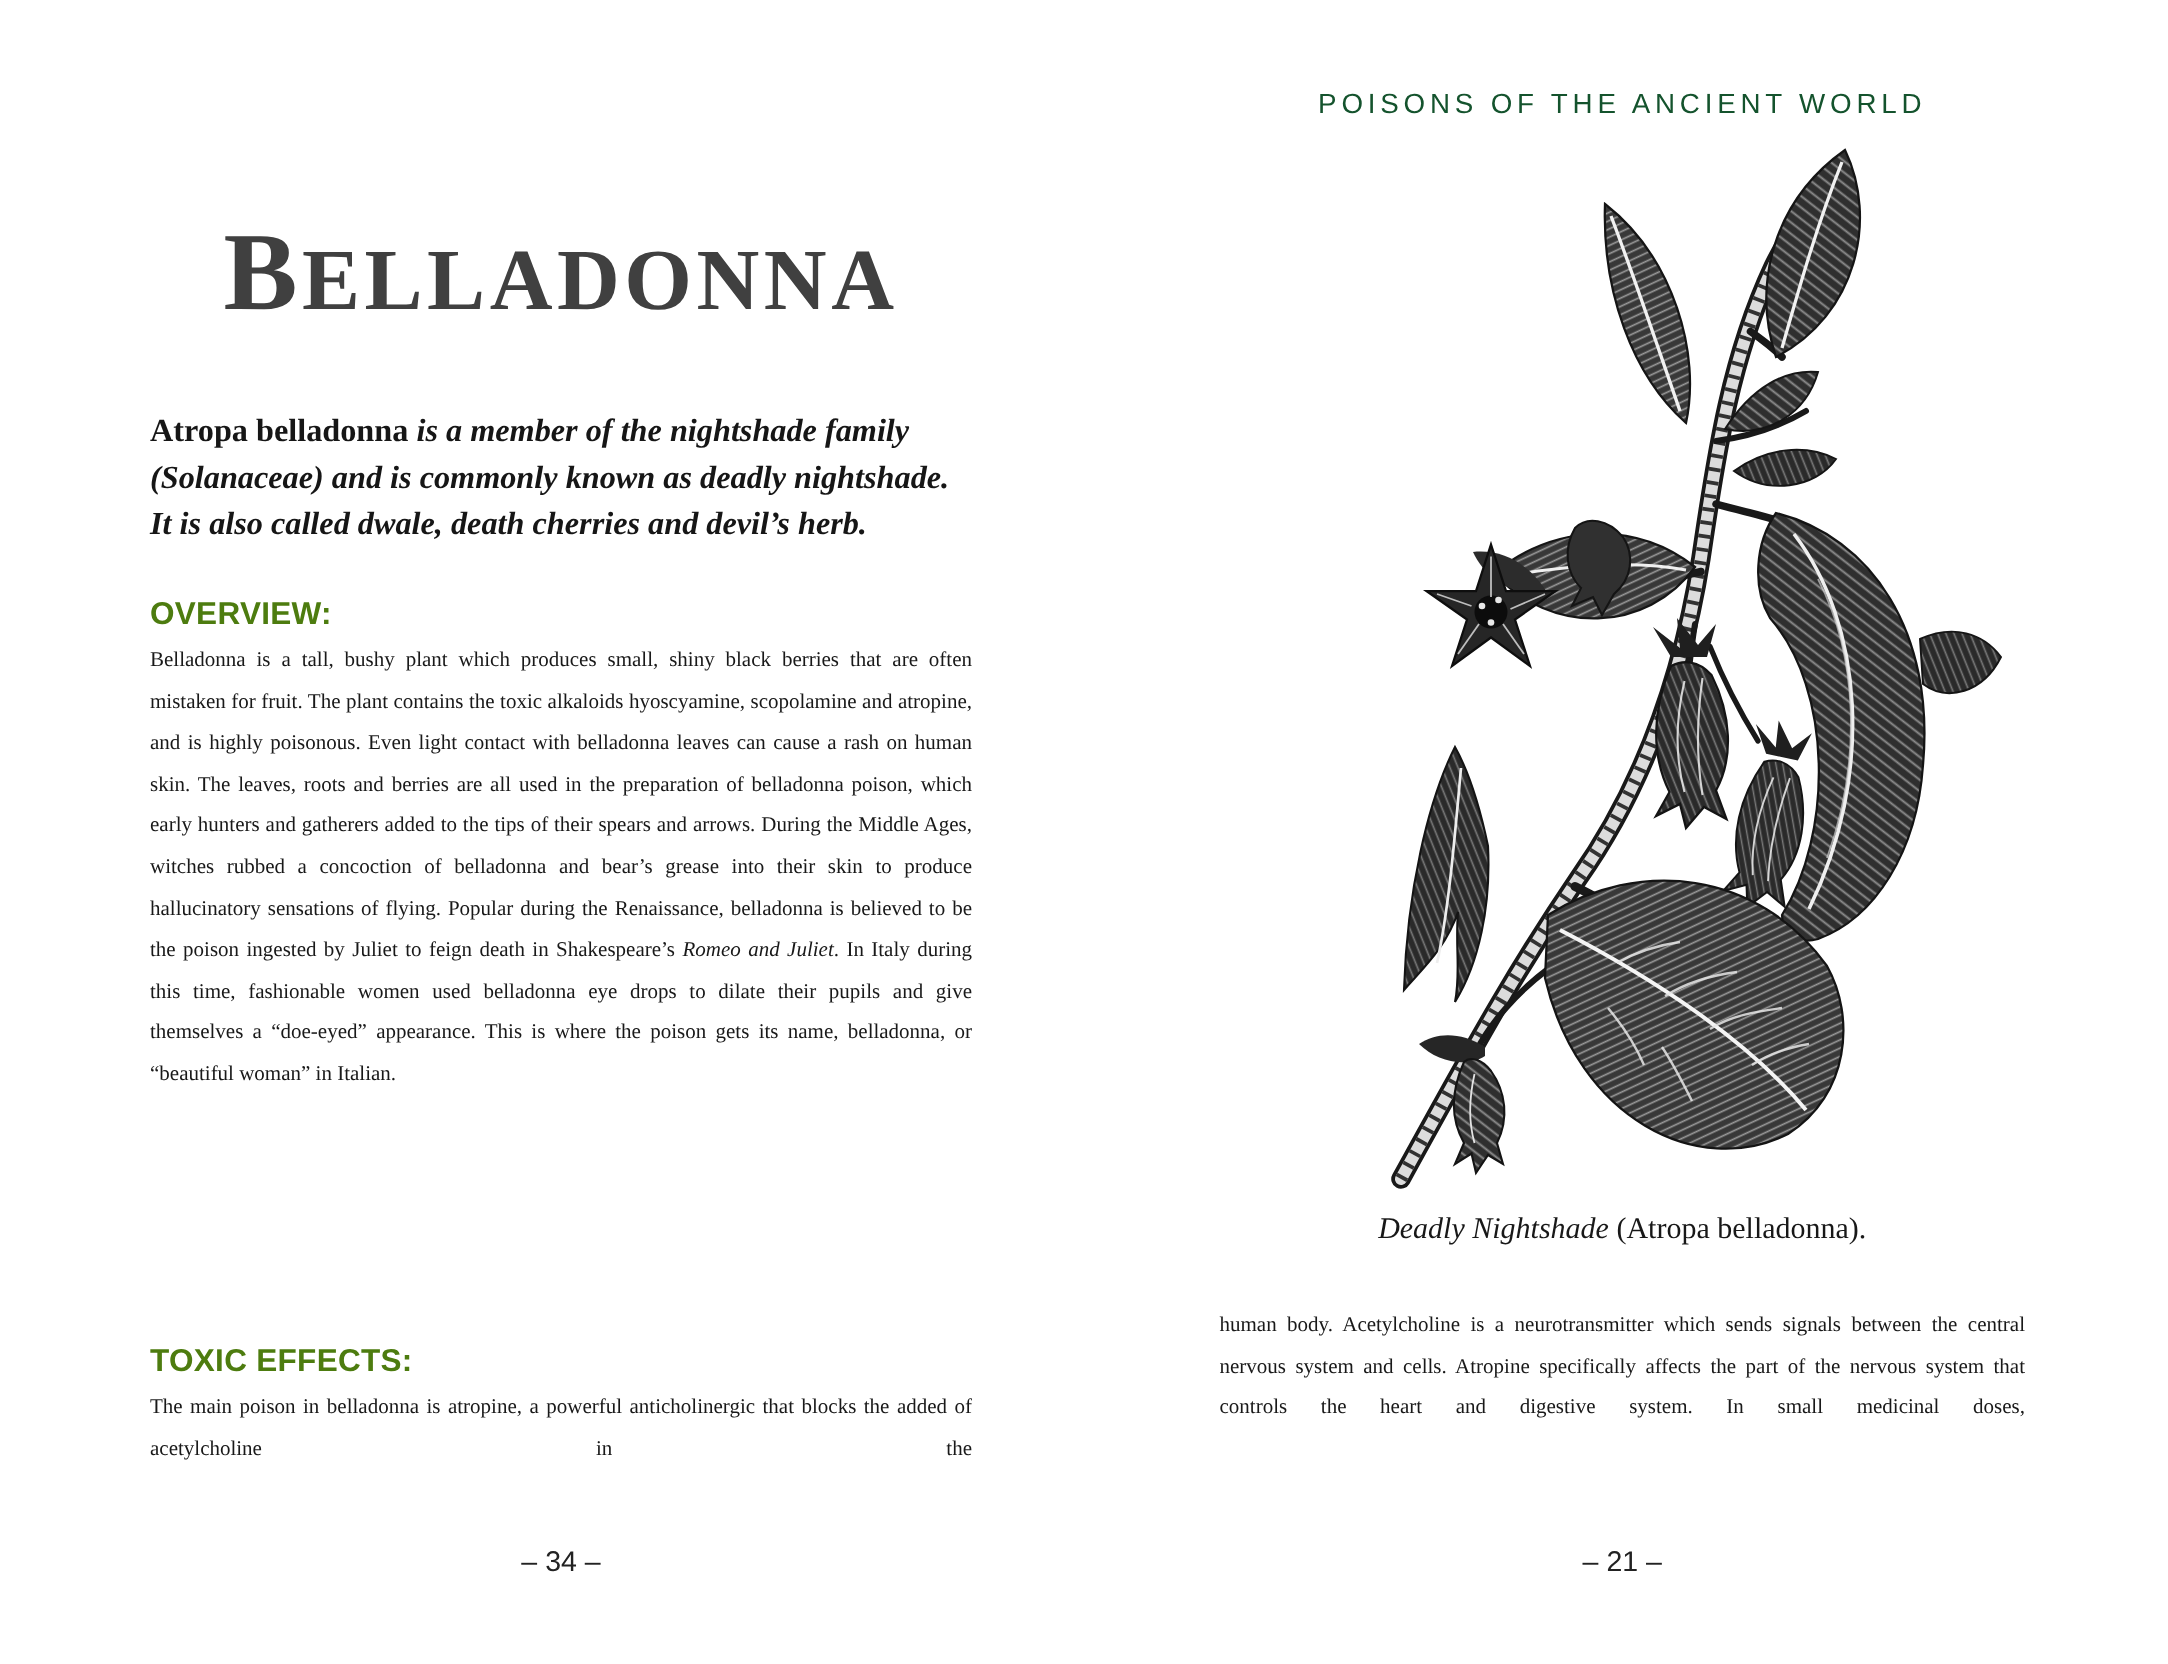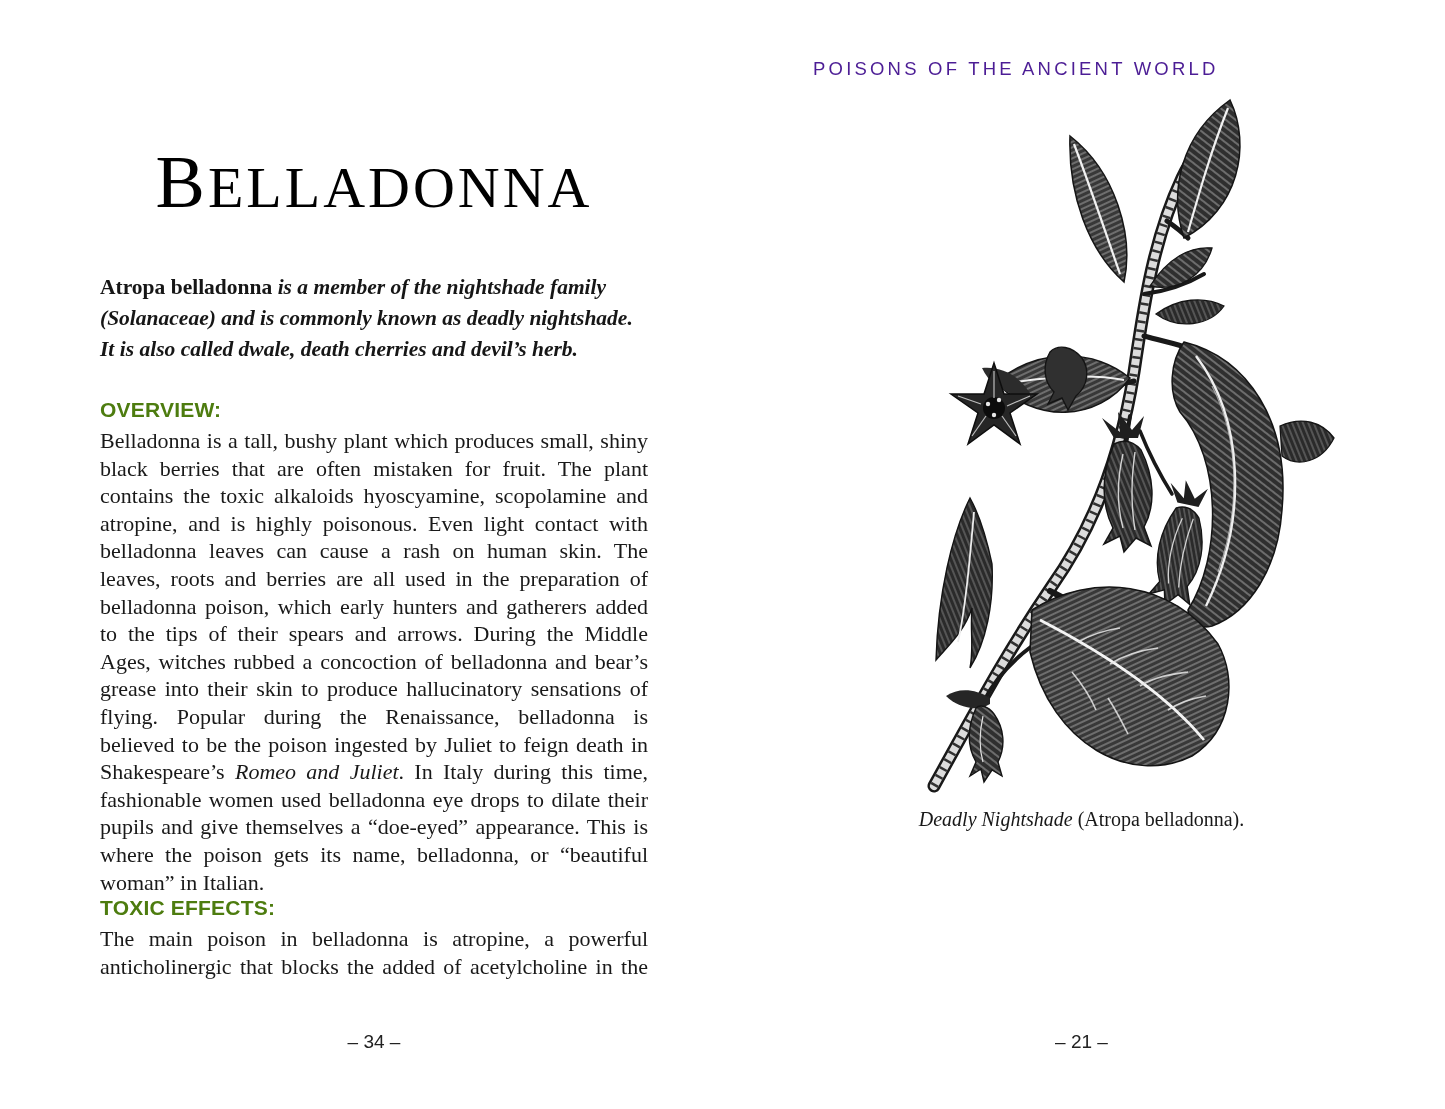--- a/index.html
+++ b/index.html
@@ -9,57 +9,57 @@
     background:#ffffff; color:#1c1c1c; overflow:hidden;
     font-family:"Liberation Serif", serif;
   }
   .abs { position:absolute; }
 
   
   .page-left { left:100px; top:0; width:548px; height:1109px; }
   .chapter-title {
     position:absolute; top:145px; left:0; width:100%;
     text-align:center; font-family:"Liberation Serif", serif;
-    font-weight:400; font-size:58px; line-height:1;
-    letter-spacing:3px; text-transform:uppercase; color:#000000;
+    font-weight:700; font-size:58px; line-height:1;
+    letter-spacing:3px; text-transform:uppercase; color:#404040;
   }
   .chapter-title::first-letter { font-size:74px; }
   .intro {
     position:absolute; top:272px; left:0; width:100%;
     font-size:21.5px; line-height:31px;
     font-weight:700; font-style:italic; color:#161616;
   }
   .intro .lead { font-style:normal; }
   .sec-heading {
     font-family:"Liberation Sans", sans-serif; font-weight:700;
     font-size:21px; letter-spacing:.2px; color:#4d7c0f;text-align:center;
   }
   .overview-heading { position:absolute; top:398px; left:0; }
   .body-text {
-    font-size:22px; line-height:27.6px; text-align:justify;
+    font-size:14px; line-height:27.6px; text-align:justify;
     color:#191919;
   }
   .overview-body { position:absolute; top:427px; left:0; width:100%; }
   .toxic-heading { position:absolute; top:896px; left:0; }
   .toxic-body {
     position:absolute; top:925px; left:0; width:100%;
     text-align-last:justify;
   }
   .page-number {
     position:absolute; top:1002px; left:0; width:100%;
     text-align:center; font-family:"Liberation Sans", sans-serif;
     font-size:19px; color:#222222;margin-top:29px;
   }
 
   
   .page-right { left:813px; top:0; width:537px; height:1109px; }
   .running-header {
     position:absolute; top:58px; left:0; width:100%;
-    text-align:left; font-family:"Liberation Sans", sans-serif;
-    font-size:18.5px; letter-spacing:3.2px; color:#4c1d95;
+    text-align:center; font-family:"Liberation Sans", sans-serif;
+    font-size:18.5px; letter-spacing:3.2px; color:#14532d;
   }
   .illustration { position:absolute; left:882px; top:86px; width:456px; height:714px; }
   .caption {
     position:absolute; top:808px; left:0; width:100%;
     text-align:center; font-size:20px; color:#181818;
   }
   .caption .cap-italic { font-style:italic; }
   .right-body {
     position:absolute; top:870px; left:0; width:100%;
     text-align-last:justify;
@@ -86,20 +86,21 @@
 
     <div class="page-number">– 34 –</div>
   </div>
 
   <div class="abs page-right">
 
     <div class="running-header">POISONS OF THE ANCIENT WORLD</div>
 
     <p class="caption"><span class="cap-italic">Deadly Nightshade</span><span> (Atropa belladonna).</span></p>
 
+    <p class="body-text right-body">human body. Acetylcholine is a neurotransmitter which sends signals between the central nervous system and cells. Atropine specifically affects the part of the nervous system that controls the heart and digestive system. In small medicinal doses,</p>
 
     <div class="page-number">– 21 –</div>
   </div>
 
   <svg class="abs illustration" viewBox="0 0 456 714" aria-hidden="true">
     <defs>
       <pattern id="hA" patternUnits="userSpaceOnUse" width="6" height="6" patternTransform="rotate(38)">
         <rect width="6" height="6" fill="#2f2f2f"></rect>
         <line x1="0" y1="1" x2="6" y2="1" stroke="#8d8d8d" stroke-width="1.3"></line>
       </pattern>

